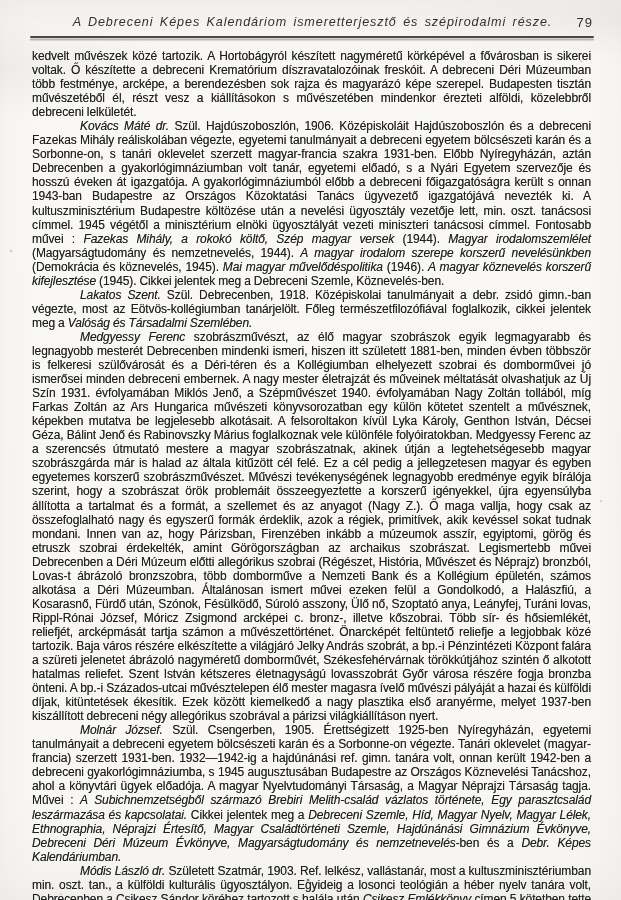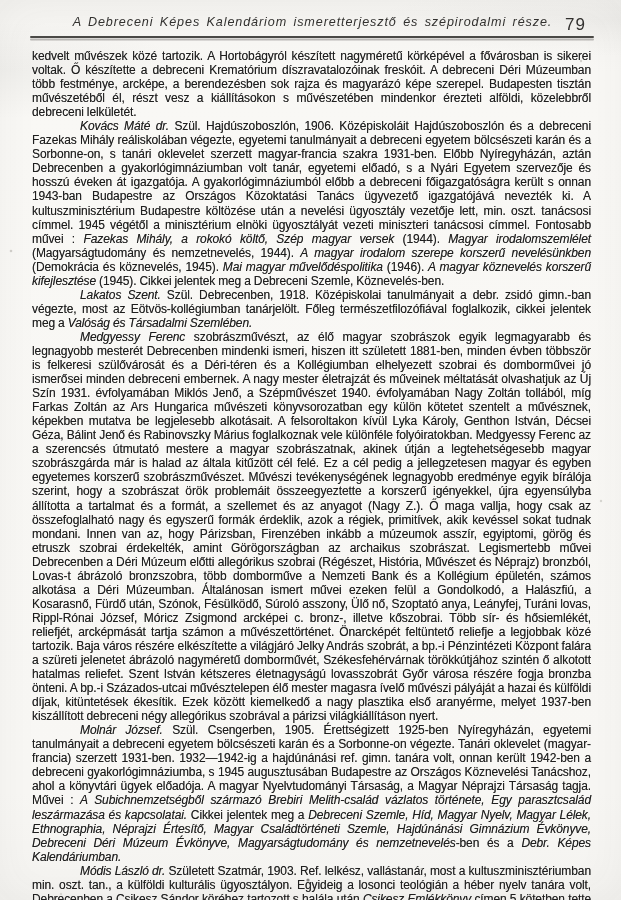--- a/index.html
+++ b/index.html
@@ -34,23 +34,23 @@
     text-align: center;
     font-style: italic;
     font-size: 12.6px;
     letter-spacing: 0.9px;
     word-spacing: 2px;
     color: #32312f;
     white-space: nowrap;
   }
   .page-number {
     position: absolute;
-    right: 7px;
+    right: 0;
     top: 0;
-    font-size: 17px;
+    font-size: 13px;
     color: #32312f;
     letter-spacing: 1px;
   }
   .header-rule {
     position: absolute;
     top: 36px;
     left: 30px;
     right: 27px;
     height: 2px;
     background: #4a4946;

